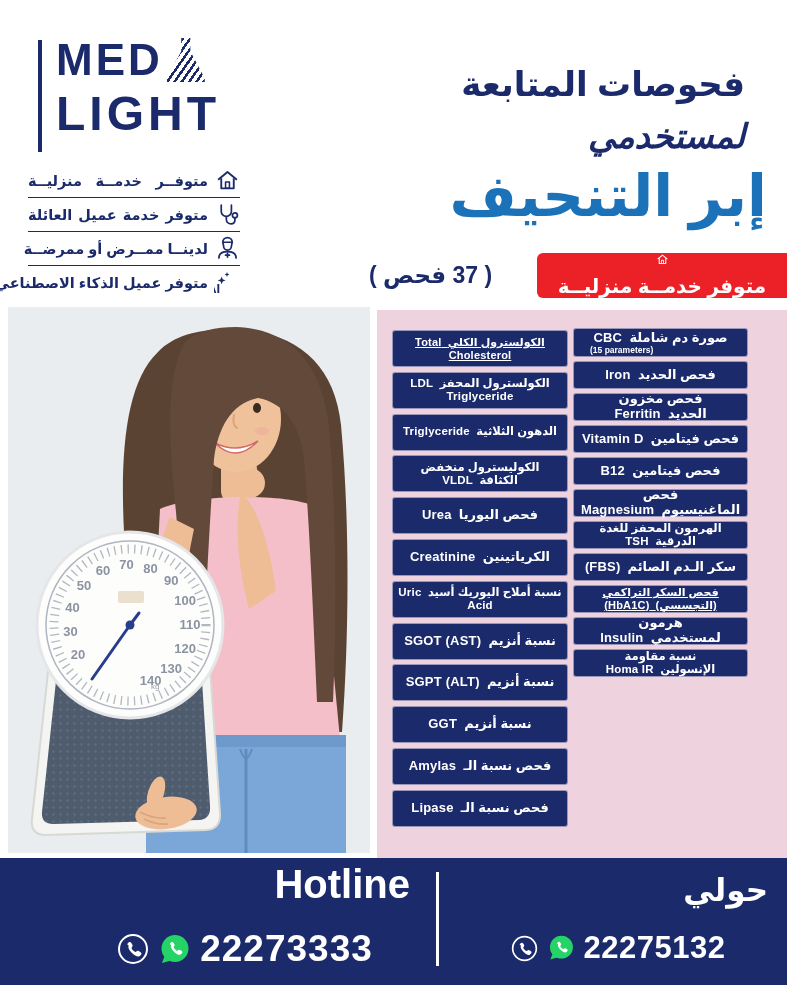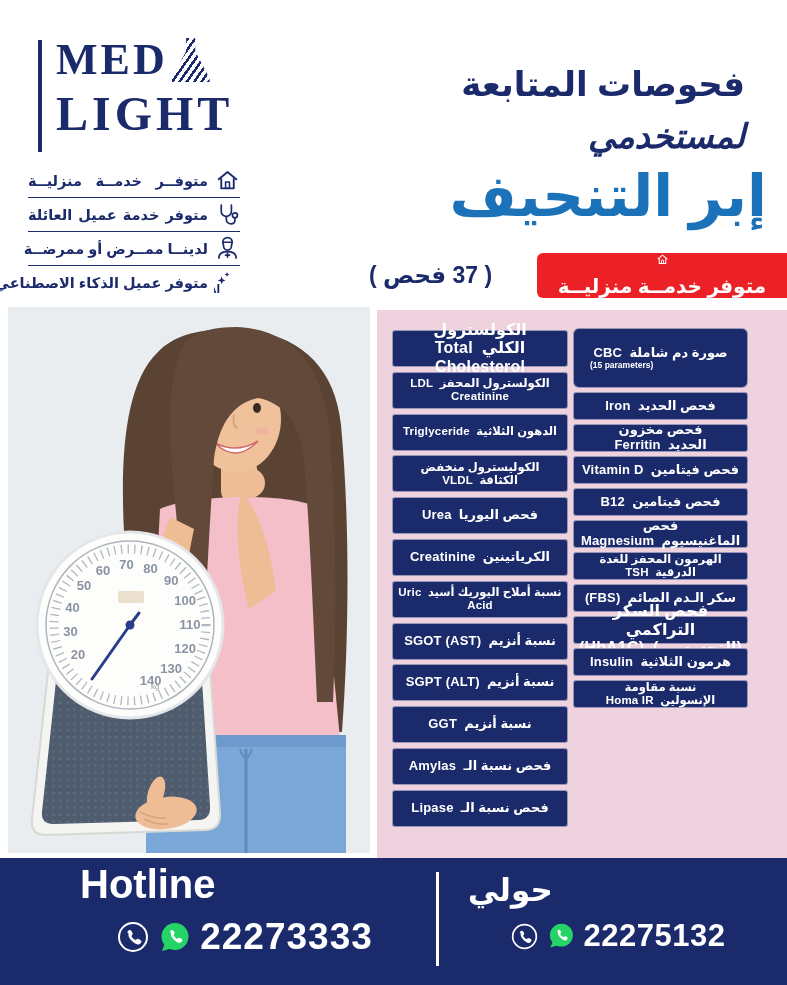--- a/index.html
+++ b/index.html
@@ -1,21 +1,21 @@
 <!DOCTYPE html>
 <html lang="ar" style="--navy: #1b2a6b; --blue: #1b72b8; --red: #ec2027; --pink: #eed3de; --photo-bg: #e9edf0; --green: #25d366;"><head>
 <meta charset="utf-8">
 <title>MED LIGHT</title>
 <style>
   * { margin:0; padding:0; box-sizing:border-box; }
   body { background:#ffffff; font-family:"Liberation Sans","DejaVu Sans",sans-serif; }
   #page { position:relative; width:787px; height:985px; background:#fff; overflow:hidden; margin:0 auto; }
 
   
-  #logo { position:absolute; left:38px; top:38px; width:210px; height:116px;font-family:Liberation Serif, serif; }
+  #logo { position:absolute; left:38px; top:38px; width:210px; height:116px; }
   #logo .bar { position:absolute; left:0; top:2px; width:4px; height:112px; background:var(--navy); }
   #logo .l1 { position:absolute; left:18px; top:0; font-size:44px; font-weight:bold; color:var(--navy); letter-spacing:3px; line-height:1; display:flex; align-items:flex-start; }
   #logo .l2 { position:absolute; left:18px; top:52px; font-size:48px; font-weight:bold; color:var(--navy); letter-spacing:4px; line-height:1; }
   #flask { display:inline-block; width:38px; height:44px; margin-left:4px;
      background:repeating-linear-gradient(125deg, var(--navy) 0 2.5px, transparent 2.5px 6px);
      clip-path:polygon(38% 0,62% 0,62% 30%,100% 92%,100% 100%,0 100%,0 92%,38% 30%); }
 
   
   #services { position:absolute; left:28px; top:164px; width:212px; direction:rtl; }
   .svc { display:flex; align-items:center; gap:6px; height:34px; direction:rtl; }
@@ -40,35 +40,35 @@
 
   
   #panel { position:absolute; left:377px; top:310px; width:410px; height:548px; background:var(--pink); }
   .col { position:absolute; display:flex; flex-direction:column; }
   #col-a { left:196px; top:18px; width:175px; gap:4px; }   
   #col-b { left:15px;  top:20px; width:176px; gap:4.8px; } 
   .tb { background:var(--navy); border:1px solid rgba(255,240,246,.55); border-radius:3px;
         height:28px; display:flex; flex-direction:column; align-items:center; justify-content:center;
         color:#fff; font-weight:bold; font-size:13px; direction:rtl; text-align:center; line-height:1.15; padding:0 4px; }
   #col-b .tb { height:37px; }
-  .tb.tall { height:60px;border-radius:6px; }
+  .tb.tall { height:29px; }
   .tb.sm  { font-size:11.5px; }
-  .tb.xs  { font-size:16px; }
+  .tb.xs  { font-size:11px;text-decoration:underline; }
   .tb .note { font-size:8.5px; font-weight:bold; direction:ltr; align-self:flex-end; margin-left:12px; line-height:1; }
   .latin { letter-spacing:.2px; }
 
   
   #footer { position:absolute; left:0; top:858px; width:787px; height:127px; background:var(--navy); color:#fff; }
   #f-div { position:absolute; left:436px; top:14px; width:2.5px; height:94px; background:#fff; }
-  .fgroup { position:absolute; text-align:left; }
+  .fgroup { position:absolute; text-align:right; }
   #fg-left  { left:80px;  top:4px;  width:330px; }
   #fg-right { left:468px; top:16px; width:300px; }
   #fg-left .t1 { font-size:40px; font-weight:bold; line-height:1.1; }
   #fg-right .t1 { font-size:31px; font-weight:bold; line-height:1.1; direction:rtl; }
-  .numrow { display:flex; align-items:center; justify-content:center; gap:9px; margin-top:10px; }
+  .numrow { display:flex; align-items:center; justify-content:center; gap:9px; margin-top:22px; }
   #fg-left  .num { font-size:37px; font-weight:bold; letter-spacing:1px; }
   #fg-right .num { font-size:31px; font-weight:bold; letter-spacing:.5px; }
   .icw { display:flex; align-items:center; }
 </style>
 </head>
 <body>
 
 <div id="page">
 
   <div id="logo">
@@ -233,32 +233,32 @@
         <div class="tb sm">
           <span><span>الهرمون المحفز للغدة الدرقية</span>&nbsp;&nbsp;<span class="latin">TSH</span></span>
         </div>
         <div class="tb">
           <span><span>سكر الـدم الصائم</span>&nbsp;&nbsp;<span class="latin">(FBS)</span></span>
         </div>
         <div class="tb xs">
           <span><span>فحص السكر التراكمي (التجسسي)</span>&nbsp;&nbsp;<span class="latin">(HbA1C)</span></span>
         </div>
         <div class="tb">
-          <span><span>هرمون الثلاثية</span>&nbsp;&nbsp;<span class="latin">Insulin</span></span>
+          <span><span>هرمون لمستخدمي</span>&nbsp;&nbsp;<span class="latin">Insulin</span></span>
         </div>
         <div class="tb sm">
           <span><span>نسبة مقاومة الإنسولين</span>&nbsp;&nbsp;<span class="latin">Homa IR</span></span>
         </div>
       </div>
     <div class="col" id="col-b">
         <div class="tb xs">
           <span><span>الكولسترول الكلي</span>&nbsp;&nbsp;<span class="latin">Total Cholesterol</span></span>
         </div>
         <div class="tb sm">
-          <span><span>الكولسترول المحفز</span>&nbsp;&nbsp;<span class="latin">LDL Creatinine</span></span>
+          <span><span>الكولسترول المحفز</span>&nbsp;&nbsp;<span class="latin">LDL Triglyceride</span></span>
         </div>
         <div class="tb sm">
           <span><span>الدهون الثلاثية</span>&nbsp;&nbsp;<span class="latin">Triglyceride</span></span>
         </div>
         <div class="tb sm">
           <span><span>الكوليسترول منخفض الكثافة</span>&nbsp;&nbsp;<span class="latin">VLDL</span></span>
         </div>
         <div class="tb">
           <span><span>فحص اليوريا</span>&nbsp;&nbsp;<span class="latin">Urea</span></span>
         </div>

